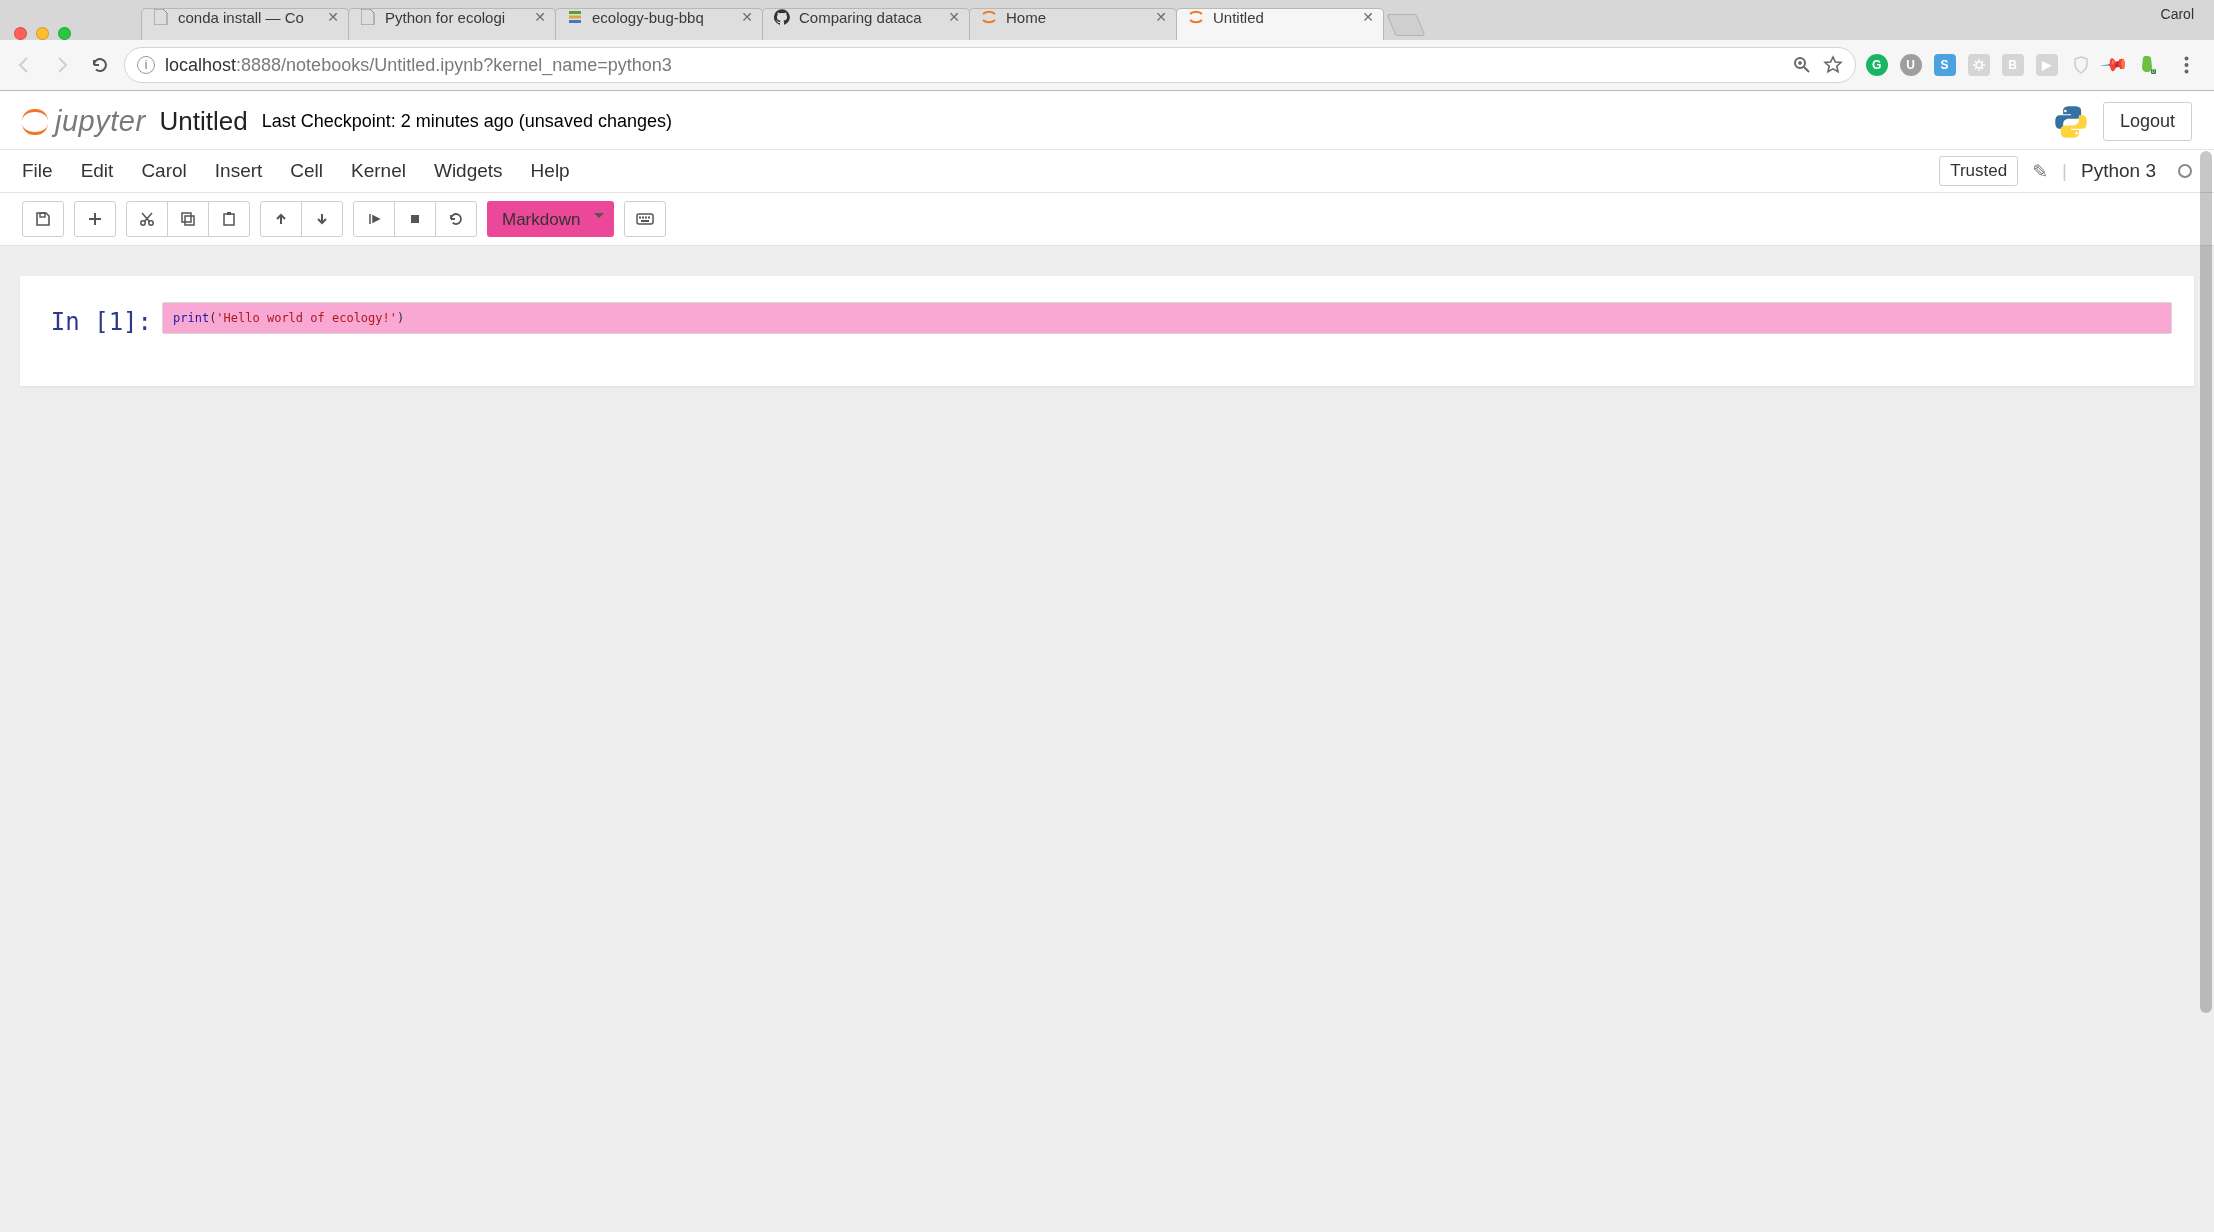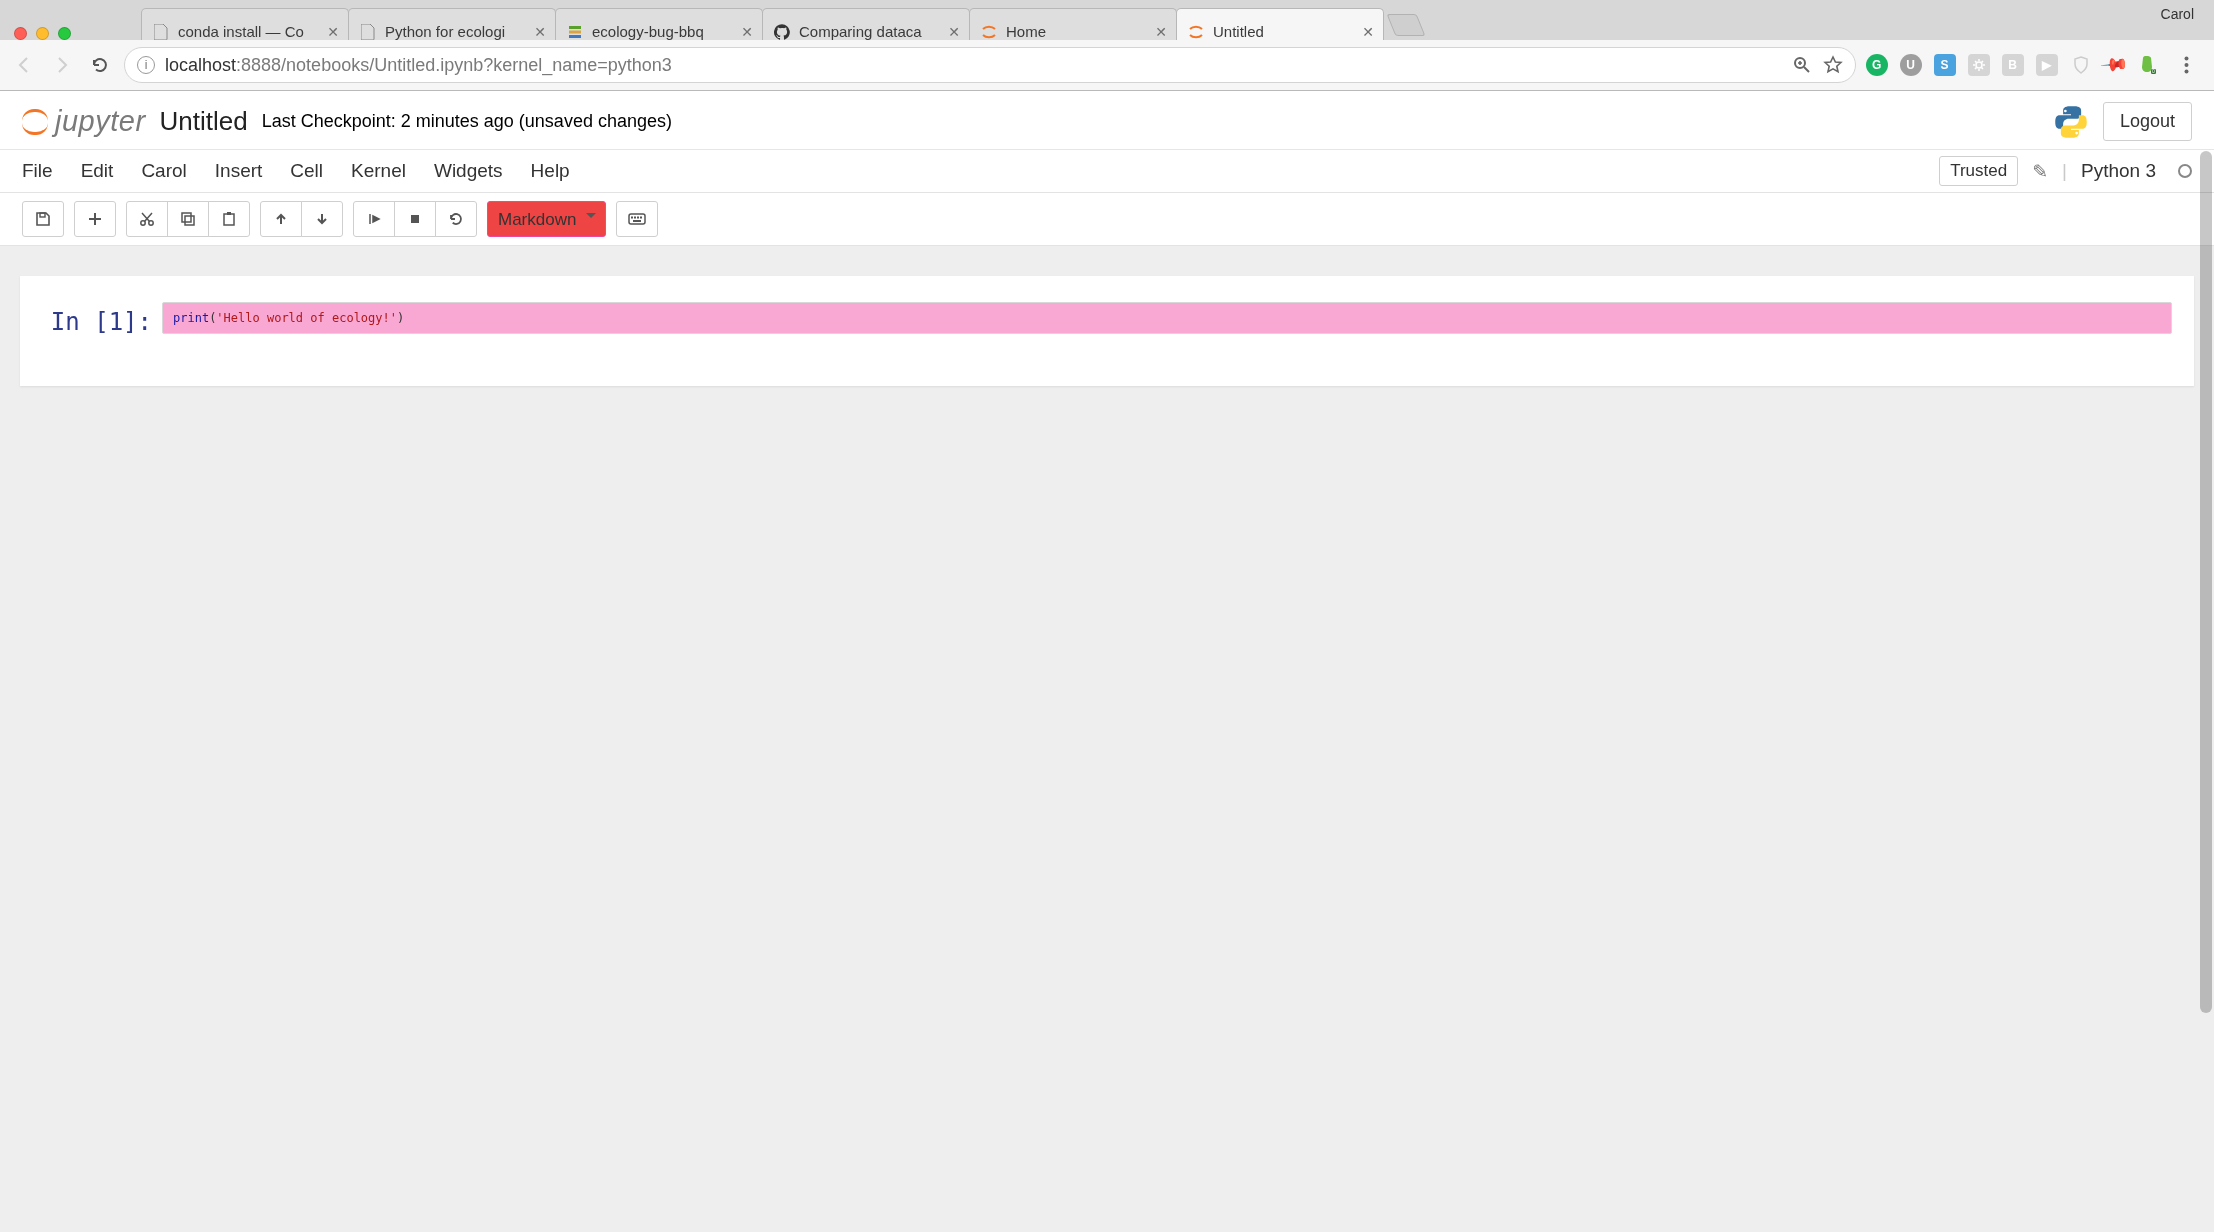--- a/index.html
+++ b/index.html
@@ -5,21 +5,21 @@
   * { box-sizing: border-box; margin: 0; padding: 0; }
   html, body { height: 100%; width: 100%; font-family: -apple-system, "Helvetica Neue", Arial, sans-serif; font-size: 16px; background:#fff; }
   body { display:flex; flex-direction:column; }
 
   
   .chrome { background:#d7d7d7; border-bottom:1px solid #b9b9b9; }
   .tabstrip { display:flex; align-items:flex-end; height:40px; padding:0 6px 0 14px; gap:0; position:relative; }
   .traffic { display:flex; gap:9px; align-items:center; margin-right:70px; margin-top:-4px;}
   .tlight { width:13px; height:13px; border-radius:50%; border:1px solid rgba(0,0,0,.18);}
   .tlight.red{background:#ff5f56;} .tlight.yellow{background:#ffbd2e;} .tlight.green{background:#27c93f;}
-  .tab { display:flex; align-items:flex-end; height:32px; padding:0 9px 0 11px; border:1px solid #b7b7b7; border-bottom:none; background:#dedede; border-radius:5px 5px 0 0; margin-right:-1px; min-width:0; width:208px; color:#3a3a3a; font-size:15px;}
+  .tab { display:flex; align-items:flex-start; height:32px; padding:0 9px 0 11px; border:1px solid #b7b7b7; border-bottom:none; background:#dedede; border-radius:5px 5px 0 0; margin-right:-1px; min-width:0; width:208px; color:#3a3a3a; font-size:15px;}
   .tab.active { background:#f6f6f6; }
   .tab .ticon { width:16px; height:16px; margin-right:9px; display:flex; align-items:center; justify-content:center; flex:none;}
   .tab .tlabel { white-space:nowrap; overflow:hidden; text-overflow:clip; flex:1 1 auto; }
   .tab .tclose { margin-left:8px; font-size:14px; color:#6f6f6f; flex:none; cursor:pointer;}
   .newtab { width:30px; height:22px; margin-left:8px; margin-bottom:4px; background:#cfcfcf; transform:skewX(22deg); border:1px solid #b2b2b2; border-radius:3px; }
   .profile-name { position:absolute; right:20px; top:6px; font-size:14px; color:#333; }
 
   .addrrow { display:flex; align-items:center; padding:7px 10px 7px 10px; gap:10px; background:#f6f6f6; }
   .navbtn { width:28px; height:28px; display:flex; align-items:center; justify-content:center; color:#6b6b6b; }
   .navbtn.disabled{ color:#cfcfcf; }
@@ -56,21 +56,21 @@
   .kdot { width:14px;height:14px;border:2px solid #888;border-radius:50%; display:inline-block; margin-left:8px;}
   .pencil{color:#777;}
 
   .jtoolbar { background:#fff; border-bottom:1px solid #e3e3e3; padding:8px 22px; display:flex; align-items:center; gap:10px;}
   .tb-group{ display:flex; }
   .tb-btn { width:42px; height:36px; border:1px solid #cfcfcf; background:#fff; display:flex; align-items:center; justify-content:center; color:#555; font-size:16px; }
   .tb-group .tb-btn { border-radius:0; margin-left:-1px;}
   .tb-group .tb-btn:first-child{ border-radius:3px 0 0 3px; margin-left:0;}
   .tb-group .tb-btn:last-child{ border-radius:0 3px 3px 0;}
   .tb-btn.single{ border-radius:3px; }
-  .celltype-sel { height:36px; border:1px solid #ec4899; border-radius:3px; padding:0 28px 0 10px; font-size:17px; background:#ef4444; color:#333; appearance:none; position:relative;}
+  .celltype-sel { height:36px; border:5px solid #ec4899; border-radius:3px; padding:0 28px 0 10px; font-size:17px; background:#ec4899; color:#333; appearance:none; position:relative;}
   .sel-wrap{position:relative;}
   .sel-wrap::after{content:"";position:absolute;right:10px;top:12px;border:5px solid transparent;border-top-color:#555;}
   .sel-wrap::before{content:"";position:absolute;right:10px;top:5px;border:5px solid transparent;border-bottom-color:#555;}
 
   .notebook-wrap{ padding:30px 20px; }
   .notebook { background:#fff; box-shadow:0 1px 2px rgba(0,0,0,.08); padding:26px 22px 34px 22px; }
 
   .cell { display:flex; margin-bottom:16px;}
   .prompt { width:120px; flex:none; text-align:right; padding:6px 10px 0 0; font-family:Menlo,Consolas,monospace; font-size:24px;}
   .prompt.in{ color:#2d3a8c;}

